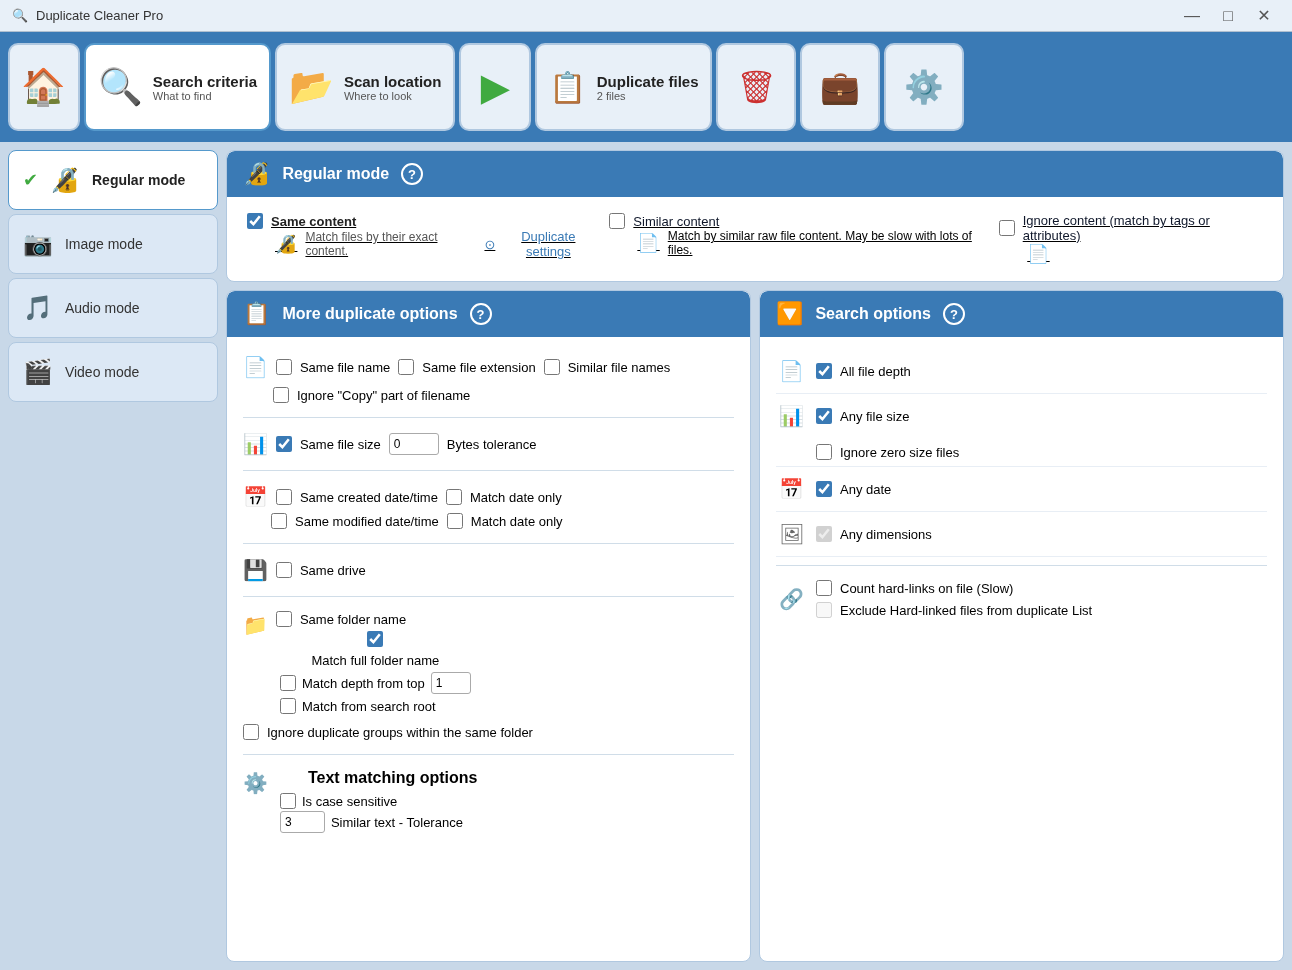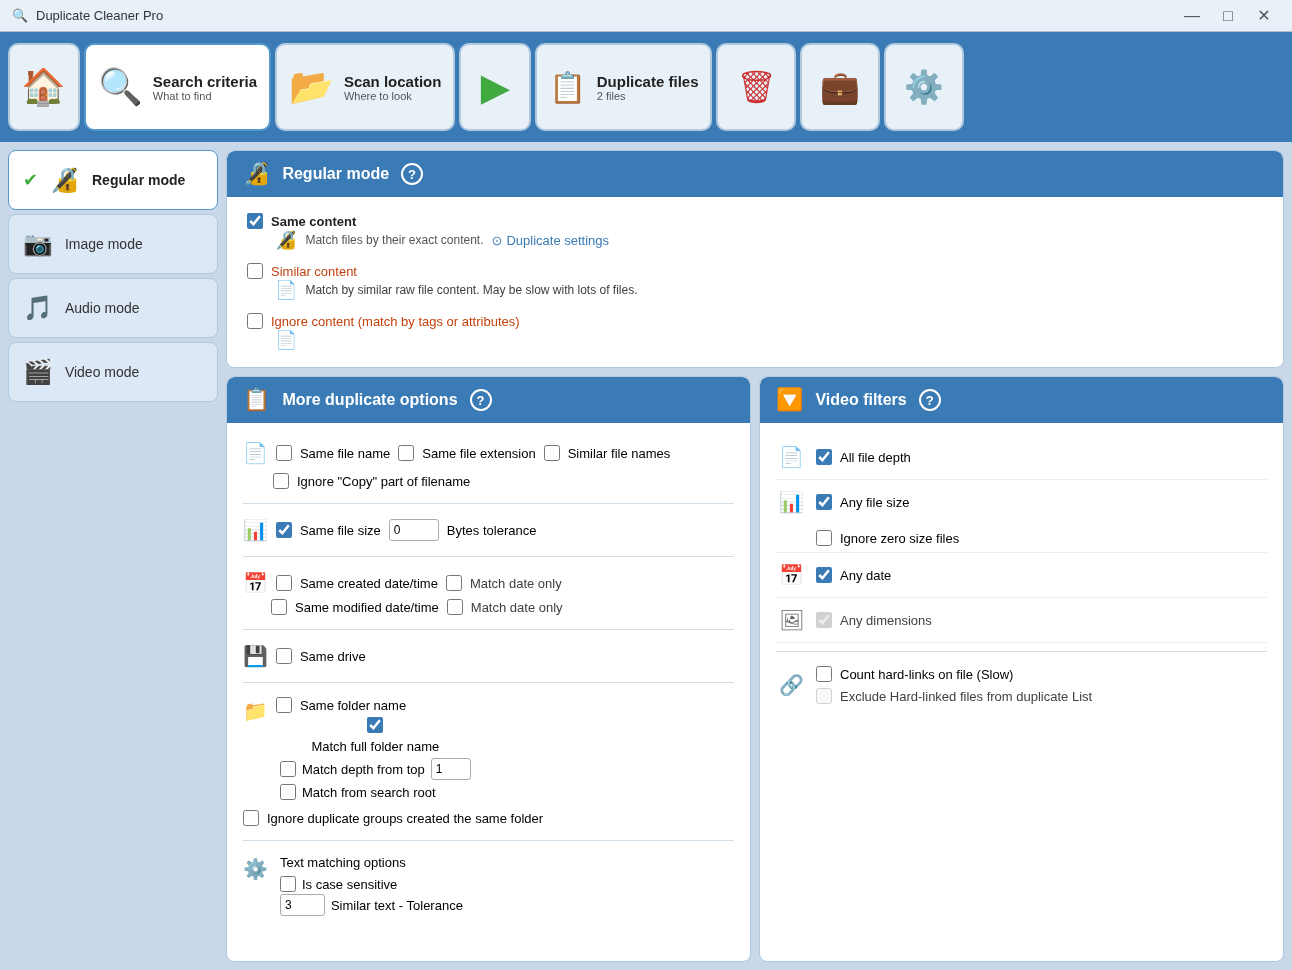--- a/index.html
+++ b/index.html
@@ -114,39 +114,40 @@
 
     .mode-panel {
       background: white;
       border: 1.5px solid #b0c8e0;
       border-radius: 8px;
       overflow: hidden;
     }
     .mode-panel-body {
       padding: 16px 20px;
       display: flex;
-      flex-direction: column;
+      flex-direction: row;
       gap: 12px;
+      text-decoration: underline;
     }
 
     .option-row {
       display: flex;
       align-items: center;
       gap: 8px;
     }
     .option-sub {
       padding-left: 28px;
       color: #555;
       font-size: 12px;
       display: flex;
       align-items: center;
       gap: 8px;
     }
     .option-label { font-size: 13px; font-weight: 600; color: #222; }
-    .option-label-normal { font-size: 13px; color: #c2410c; }
+    .option-label-normal { font-size: 13px; color: #0f172a; }
 
     input[type=checkbox] { width: 16px; height: 16px; cursor: pointer; accent-color: #3a7ab5; }
     input[type=number] { width: 45px; height: 22px; border: 1px solid #aaa; border-radius: 3px; padding: 2px 4px; font-size: 12px; }
 
     .advanced-btn {
       background: none;
       border: none;
       color: #3a7ab5;
       cursor: pointer;
       display: flex;
@@ -180,21 +181,21 @@
       flex-direction: column;
     }
 
     .panel-body {
       padding: 12px 16px;
       flex: 1;
       overflow-y: auto;
     }
 
     .divider { border: none; border-top: 1px solid #d0dde8; margin: 8px 0; }
-    .grayed { color: #404040; }
+    .grayed { color: #000000; }
 
     .filter-row {
       display: flex;
       align-items: center;
       gap: 8px;
       padding: 6px 0;
       border-bottom: 1px solid #e8eef5;
     }
     .filter-icon { width: 32px; height: 32px; display: flex; align-items: center; justify-content: center; font-size: 20px; color: #666; }
   </style>
@@ -395,46 +396,46 @@
                 <input type="number" value="1" min="1" style="width: 40px;">
               </div>
               <div style="display:flex; align-items:center; gap:6px; padding-left:4px;">
                 <input type="checkbox" style="">
                 <span>Match from search root</span>
               </div>
             </div>
           </div>
           <div style="display:flex; align-items:center; gap:8px; padding: 4px 0 6px 0;">
             <input type="checkbox" style="">
-            <span>Ignore duplicate groups created the same folder</span>
+            <span>Ignore duplicate groups within the same folder</span>
           </div>
           <hr class="divider">
 
           <div style="display:flex; align-items:flex-start; gap:12px; padding: 6px 0;">
             <span style="font-size:20px; margin-top:2px;">⚙️</span>
             <div style="display:flex; flex-direction:column; gap:2px;">
-              <span style="font-weight:400; font-size:13px; margin-bottom:4px;">Text matching options</span>
+              <span style="font-weight:700; font-size:16px; margin-bottom:4px;margin-left:28px;">Text matching options</span>
               <div style="display:flex; align-items:center; gap:6px;">
                 <input type="checkbox" style="">
                 <span>Is case sensitive</span>
               </div>
               <div style="display:flex; align-items:center; gap:6px;">
                 <input type="number" value="3" min="0" max="10" style="width: 45px;">
                 <span>Similar text - Tolerance</span>
               </div>
             </div>
           </div>
 
         </div>
       </div>
 
       <div class="search-filters-panel">
         <div class="section-header">
           <span style="font-size:22px;">🔽</span>
-          <span>Video filters</span>
+          <span>Search options</span>
           <div class="help-circle">?</div>
         </div>
         <div class="panel-body">
 
           <div class="filter-row">
             <div class="filter-icon">📄</div>
             <input type="checkbox" checked="" style="">
             <span>All file depth</span>
           </div>
 

